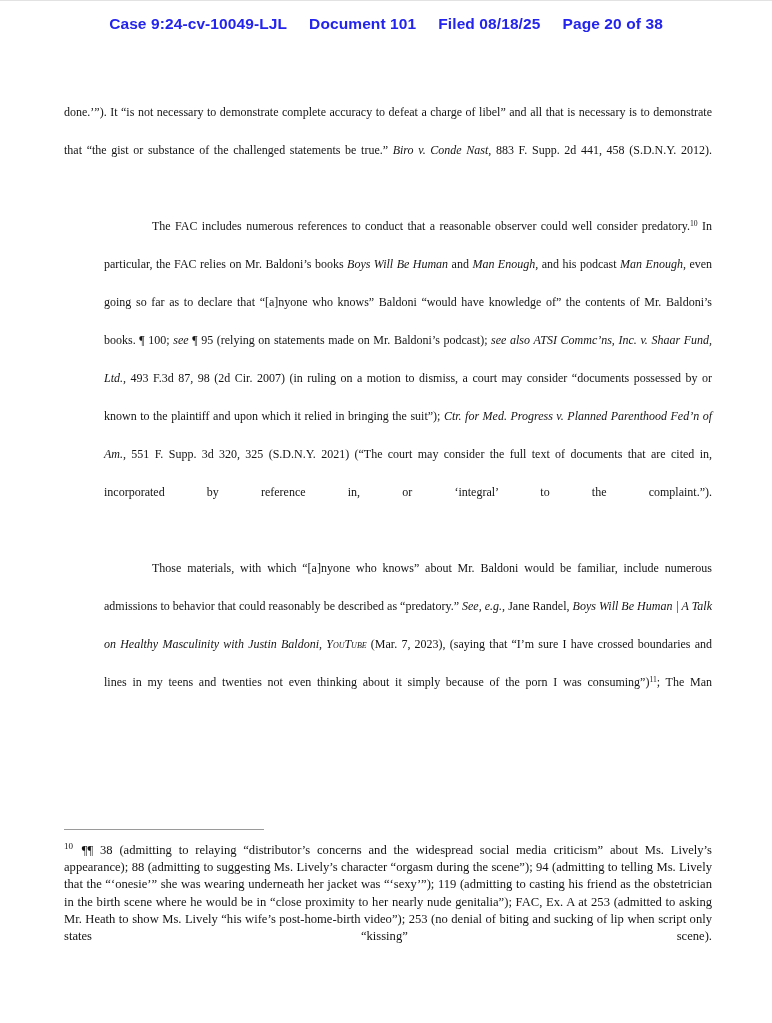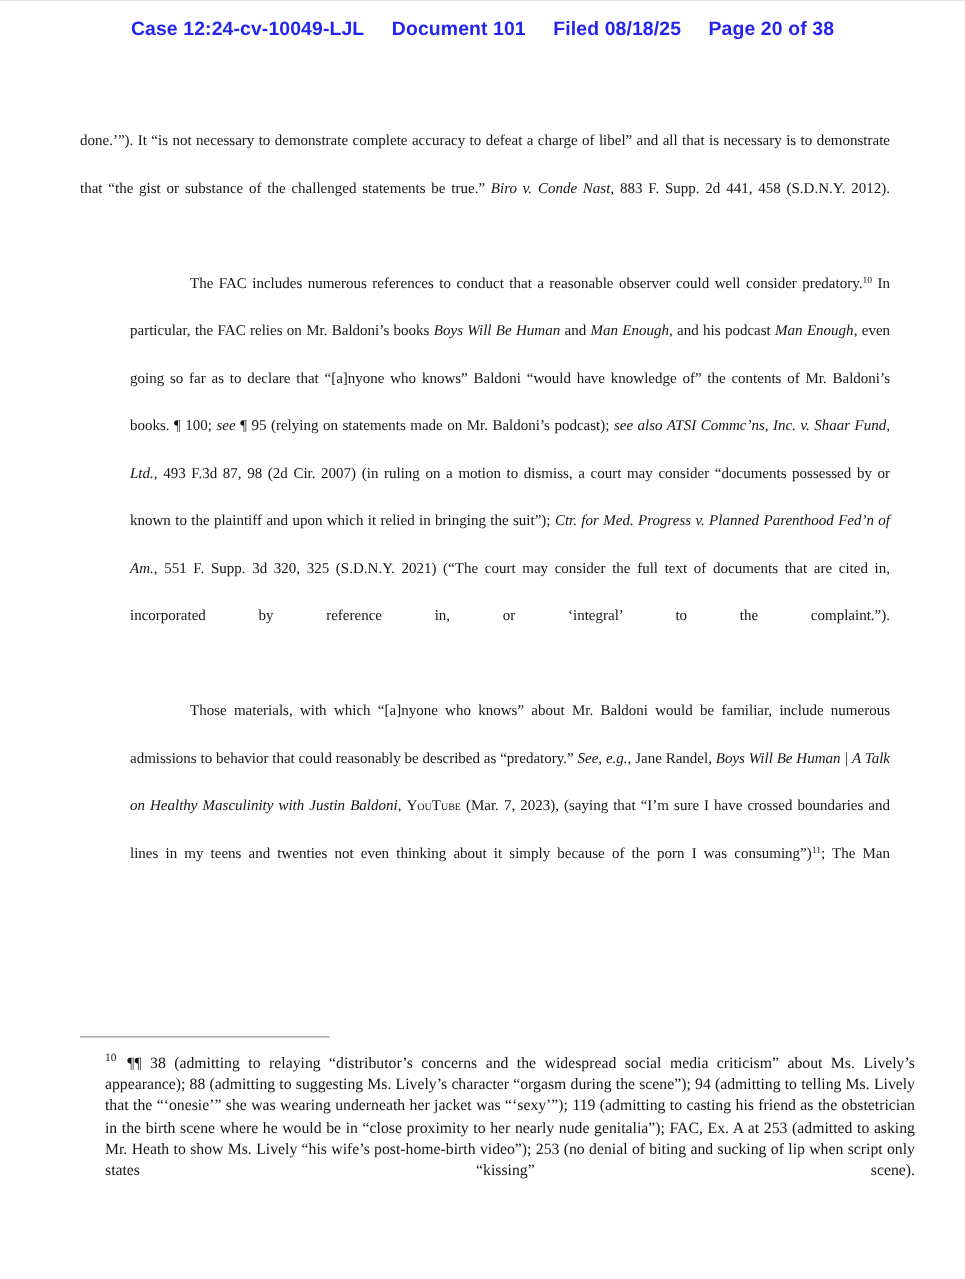--- a/index.html
+++ b/index.html
@@ -68,20 +68,21 @@
   .para::after {
     content: "";
     display: inline-block;
     width: 100%;
   }
 
   i, .ital { font-style: italic; }
 
   .smallcaps {
     font-variant: small-caps;
+    font-style: italic;
   }
 
   sup.fnref {
     font-size: 0.64em;
     line-height: 0;
     vertical-align: 0.52em;
   }
 
   
   .footnote-rule {
@@ -91,21 +92,20 @@
     width: 200px;
     height: 0;
     border-top: 1.4px solid #9a9a9a;
   }
 
   .footnotes {
     position: absolute;
     left: 64px;
     top: 841px;
     width: 648px;
-    margin-left: 20px;
   }
 
   .fn {
     margin: 0;
     font-size: 12.6px;
     line-height: 17.2px;
     text-align: justify;
     text-justify: inter-word;
     color: #141414;
   }
@@ -122,21 +122,21 @@
     vertical-align: 0.5em;
     margin-right: 2px;
   }
 </style>
 </head>
 <body>
 
 <div class="page">
 
   <div class="ecf-header">
-    <span class="seg">Case 12:24-cv-10049-LJL</span><span class="ecf-gap"></span><span class="seg">Document 101</span><span class="ecf-gap"></span><span class="seg">Filed 08/18/25</span><span class="ecf-gap"></span><span class="seg">Page 20 of 38</span>
+    <span class="seg">Case 9:24-cv-10049-LJL</span><span class="ecf-gap"></span><span class="seg">Document 101</span><span class="ecf-gap"></span><span class="seg">Filed 08/18/25</span><span class="ecf-gap"></span><span class="seg">Page 20 of 38</span>
   </div>
 
   <div class="body-block" id="body-block">
       <p class="para" id="para-continuation-libel"><span>done.’”). It “is not necessary to demonstrate complete accuracy to defeat a charge of libel” and all that is necessary is to demonstrate that “the gist or substance of the challenged statements be true.” </span><i>Biro v. Conde Nast</i><span>, 883 F. Supp. 2d 441, 458 (S.D.N.Y. 2012).</span></p>
       <p class="para indent" id="para-fac-predatory"><span>The FAC includes numerous references to conduct that a reasonable observer could well consider predatory.</span><sup class="fnref">10</sup><span> In particular, the FAC relies on Mr. Baldoni’s books </span><i>Boys Will Be Human</i><span> and </span><i>Man Enough</i><span>, and his podcast </span><i>Man Enough</i><span>, even going so far as to declare that “[a]nyone who knows” Baldoni “would have knowledge of” the contents of Mr. Baldoni’s books. ¶ 100; </span><i>see</i><span> ¶ 95 (relying on statements made on Mr. Baldoni’s podcast); </span><i>see also ATSI Commc’ns, Inc. v. Shaar Fund, Ltd.</i><span>, 493 F.3d 87, 98 (2d Cir. 2007) (in ruling on a motion to dismiss, a court may consider “documents possessed by or known to the plaintiff and upon which it relied in bringing the suit”); </span><i>Ctr. for Med. Progress v. Planned Parenthood Fed’n of Am.</i><span>, 551 F. Supp. 3d 320, 325 (S.D.N.Y. 2021) (“The court may consider the full text of documents that are cited in, incorporated by reference in, or ‘integral’ to the complaint.”).</span></p>
       <p class="para indent" id="para-those-materials"><span>Those materials, with which “[a]nyone who knows” about Mr. Baldoni would be familiar, include numerous admissions to behavior that could reasonably be described as “predatory.” </span><i>See, e.g.</i><span>, Jane Randel, </span><i>Boys Will Be Human | A Talk on Healthy Masculinity with Justin Baldoni</i><span>, </span><span class="smallcaps">YouTube</span><span> (Mar. 7, 2023), (saying that “I’m sure I have crossed boundaries and lines in my teens and twenties not even thinking about it simply because of the porn I was consuming”)</span><sup class="fnref">11</sup><span>; The Man</span></p>
     </div>
 
   <div class="footnote-rule"></div>
 

